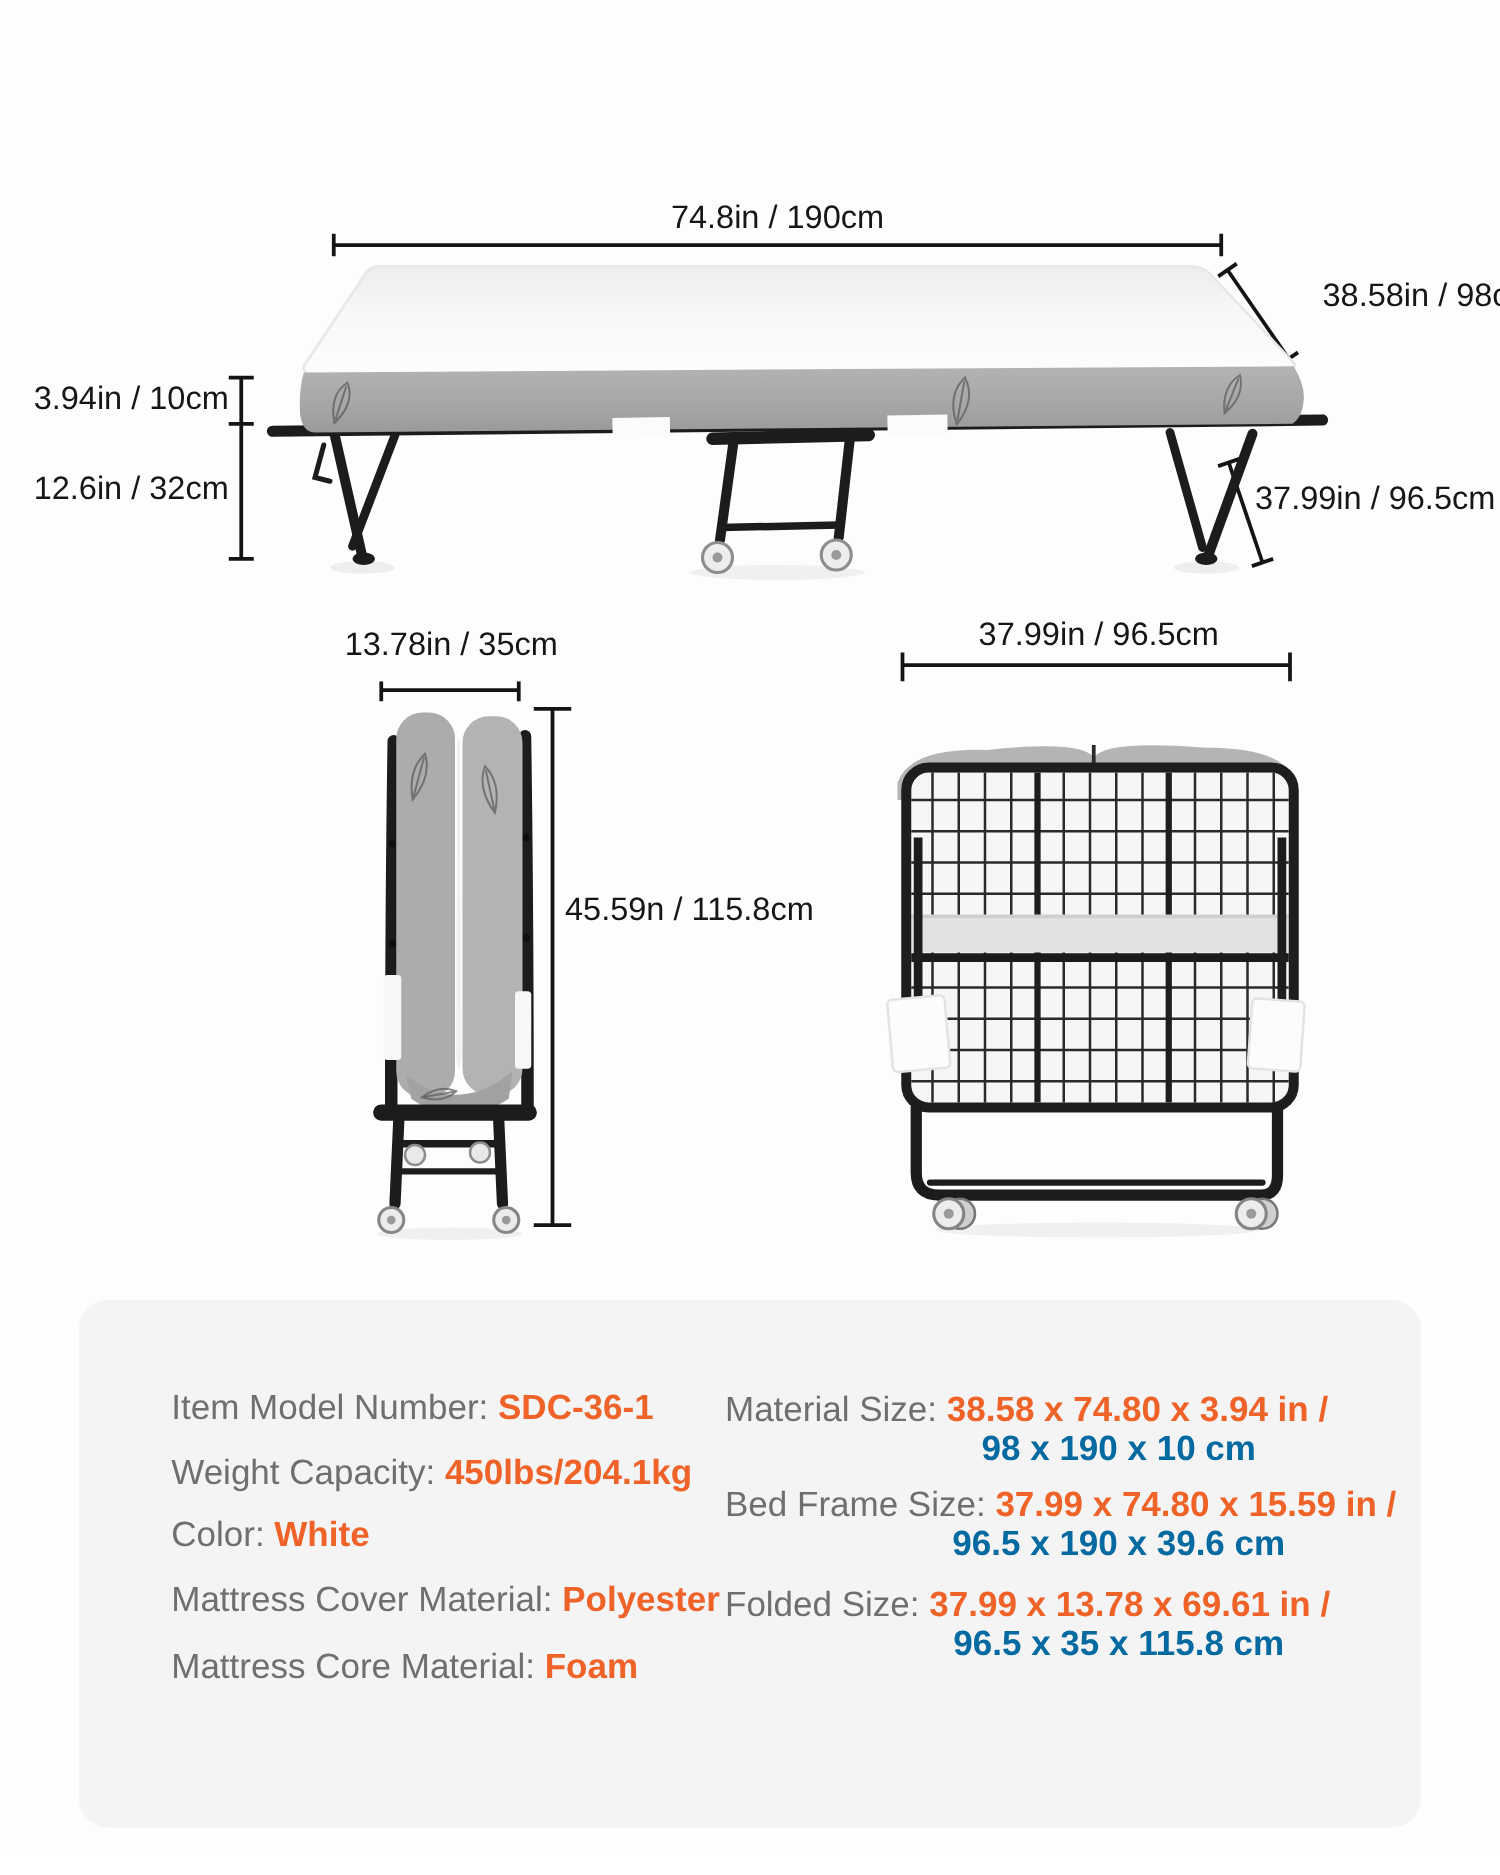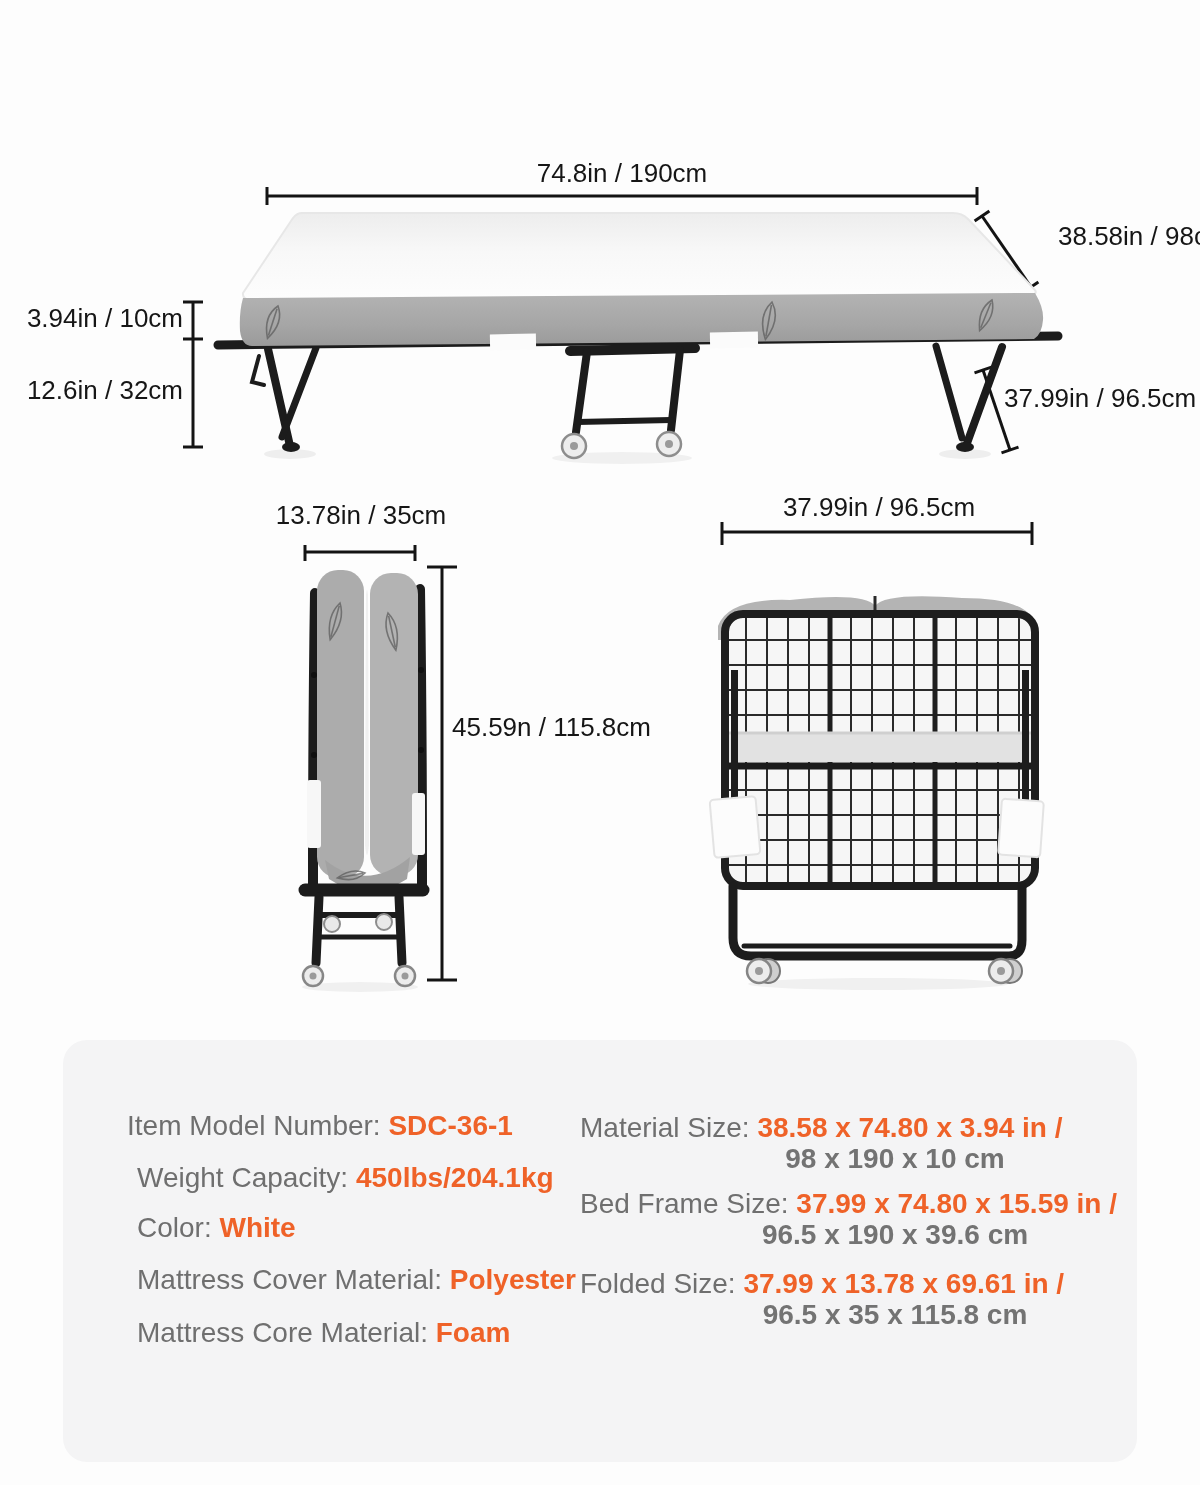--- a/index.html
+++ b/index.html
@@ -7,21 +7,21 @@
           font-family:"Liberation Sans",sans-serif;}
   svg{position:absolute;display:block;}
   .dim-label{position:absolute;font-size:26px;line-height:30px;color:#161616;white-space:nowrap;}
   .dim-label.center{text-align:center;}
   .dim-label.right{text-align:right;}
   .spec-box{position:absolute;left:63px;top:1040px;width:1074px;height:422px;
             background:#f4f4f5;border-radius:24px;}
   .spec-row{position:absolute;font-size:28px;line-height:31px;white-space:nowrap;}
   .spec-label{color:#6f6f6f;}
   .spec-value{color:#ef6228;font-weight:700;}
-  .spec-line2{font-weight:700;color:#737373;margin-left:150px;width:330px;text-align:center;}
+  .spec-line2{font-weight:700;color:#0369a1;margin-left:150px;width:330px;text-align:center;}
   .dimline{stroke:#141414;stroke-width:3;stroke-linecap:butt;}
   .tube{stroke:#1c1c1c;fill:none;stroke-linecap:round;}
   .grid{stroke:#2a2a2a;stroke-width:2;}
   .leaf{stroke:#5d5d5d;fill:none;stroke-width:1.6;opacity:.75;}
 </style>
 </head>
 <body>
 
 <div class="canvas">
 
@@ -252,21 +252,21 @@
   <div class="dim-label" style="left:1058px;top:221px">38.58in / 98cm</div>
   <div class="dim-label right" style="left:18px;top:303px;width:165px">3.94in / 10cm</div>
   <div class="dim-label right" style="left:18px;top:375px;width:165px">12.6in / 32cm</div>
   <div class="dim-label" style="left:1004px;top:383px">37.99in / 96.5cm</div>
   <div class="dim-label center" style="left:250px;top:500px;width:222px">13.78in / 35cm</div>
   <div class="dim-label" style="left:452px;top:712px">45.59n / 115.8cm</div>
   <div class="dim-label center" style="left:742px;top:492px;width:274px">37.99in / 96.5cm</div>
 
   <div class="spec-box">
 
-    <div class="spec-row" style="left:64px;top:70px">
+    <div class="spec-row" style="left:74px;top:70px">
       <span class="spec-label">Item Model Number: </span><span class="spec-value">SDC-36-1</span>
     </div>
     <div class="spec-row" style="left:74px;top:122px">
       <span class="spec-label">Weight Capacity: </span><span class="spec-value">450lbs/204.1kg</span>
     </div>
     <div class="spec-row" style="left:74px;top:172px">
       <span class="spec-label">Color: </span><span class="spec-value">White</span>
     </div>
     <div class="spec-row" style="left:74px;top:277px">
       <span class="spec-label">Mattress Core Material: </span><span class="spec-value">Foam</span>

